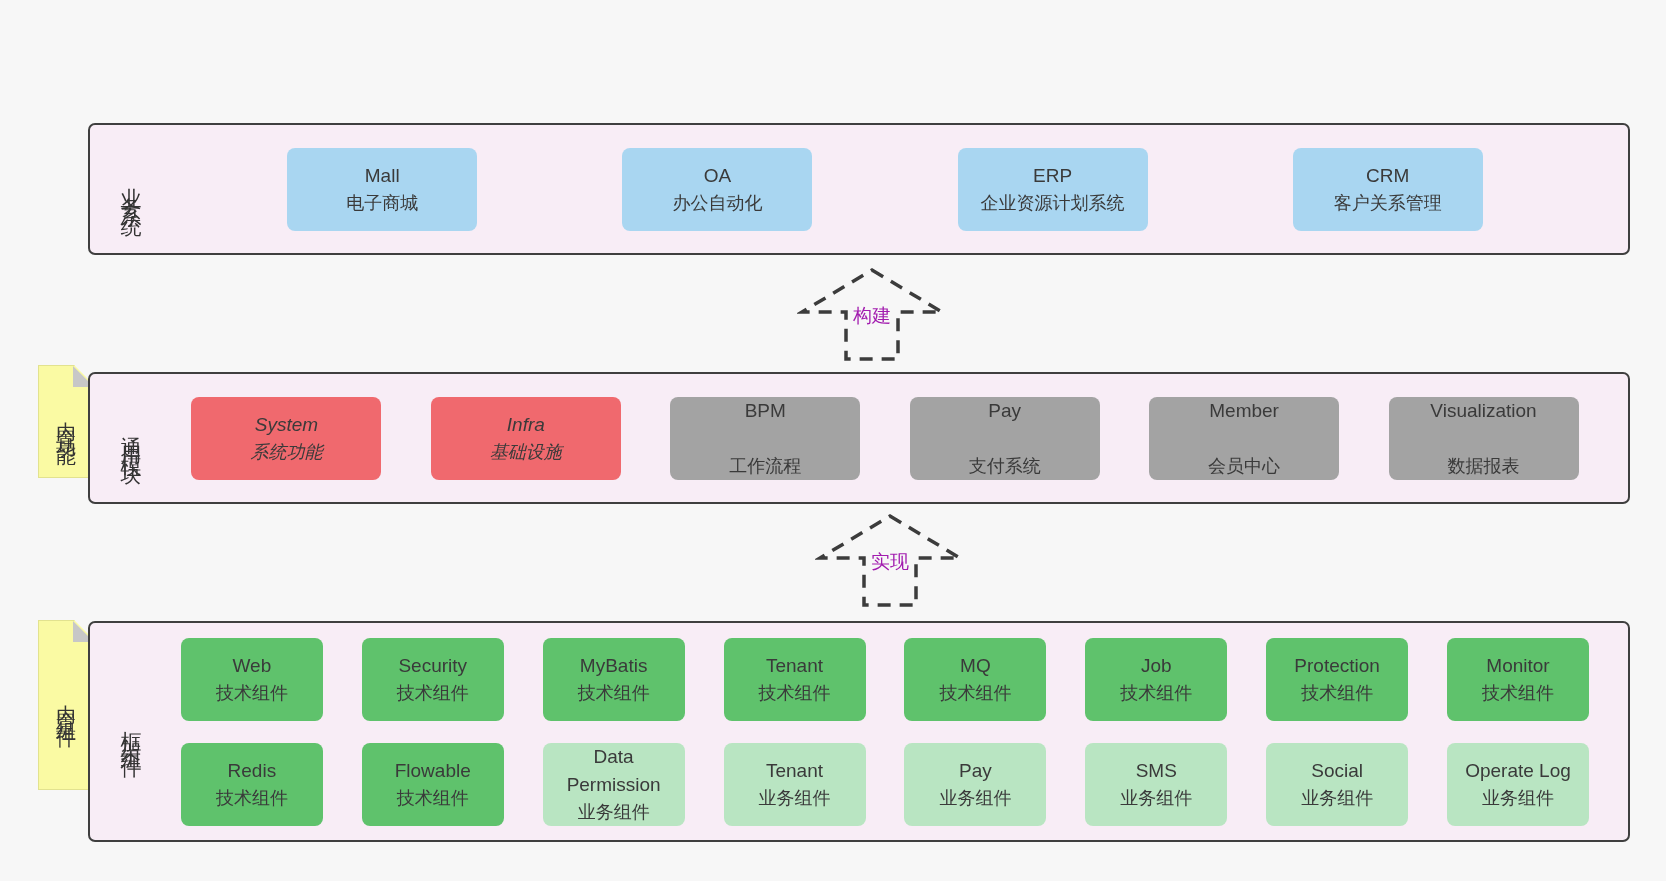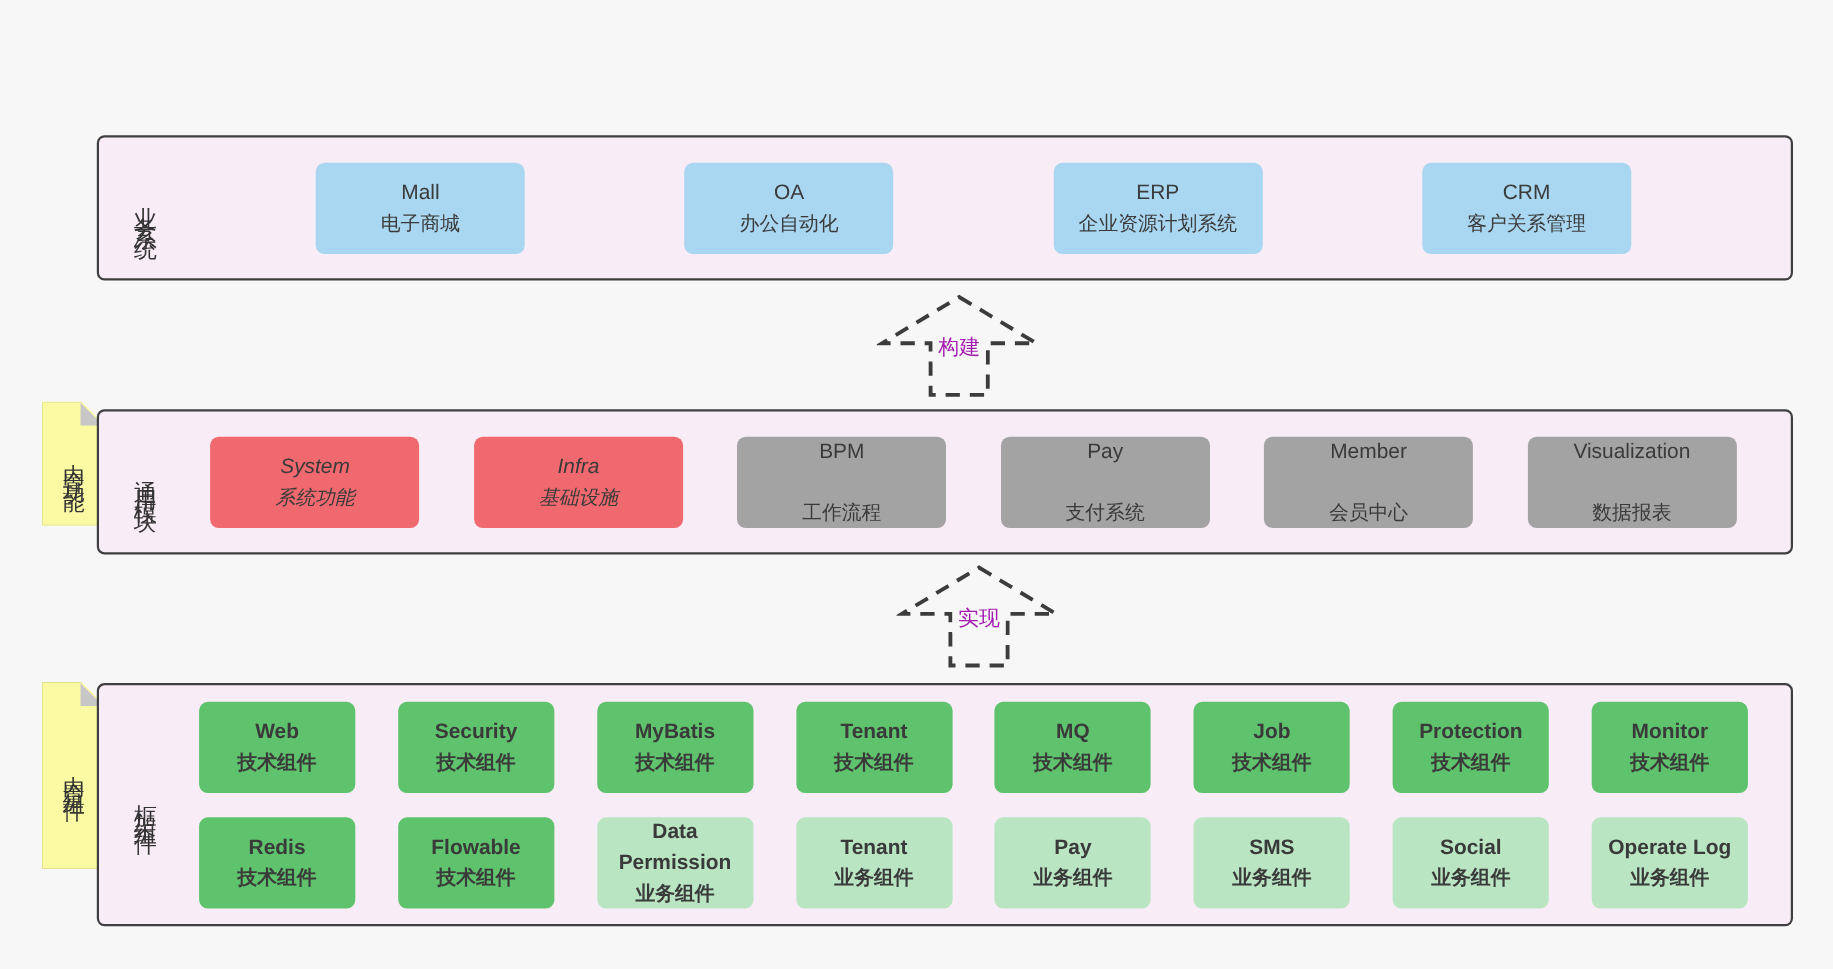--- a/index.html
+++ b/index.html
@@ -73,21 +73,20 @@
     display:flex;
     justify-content:space-evenly;
     align-items:center;
   }
   .band-grid{
     flex:1;
     display:grid;
     grid-template-columns:repeat(8,142px);
     justify-content:space-evenly;
     row-gap:22px;
-    font-weight:bold;
   }
 
   
   .box{
     border-radius:8px;
     display:flex;
     flex-direction:column;
     justify-content:center;
     align-items:center;
     text-align:center;

